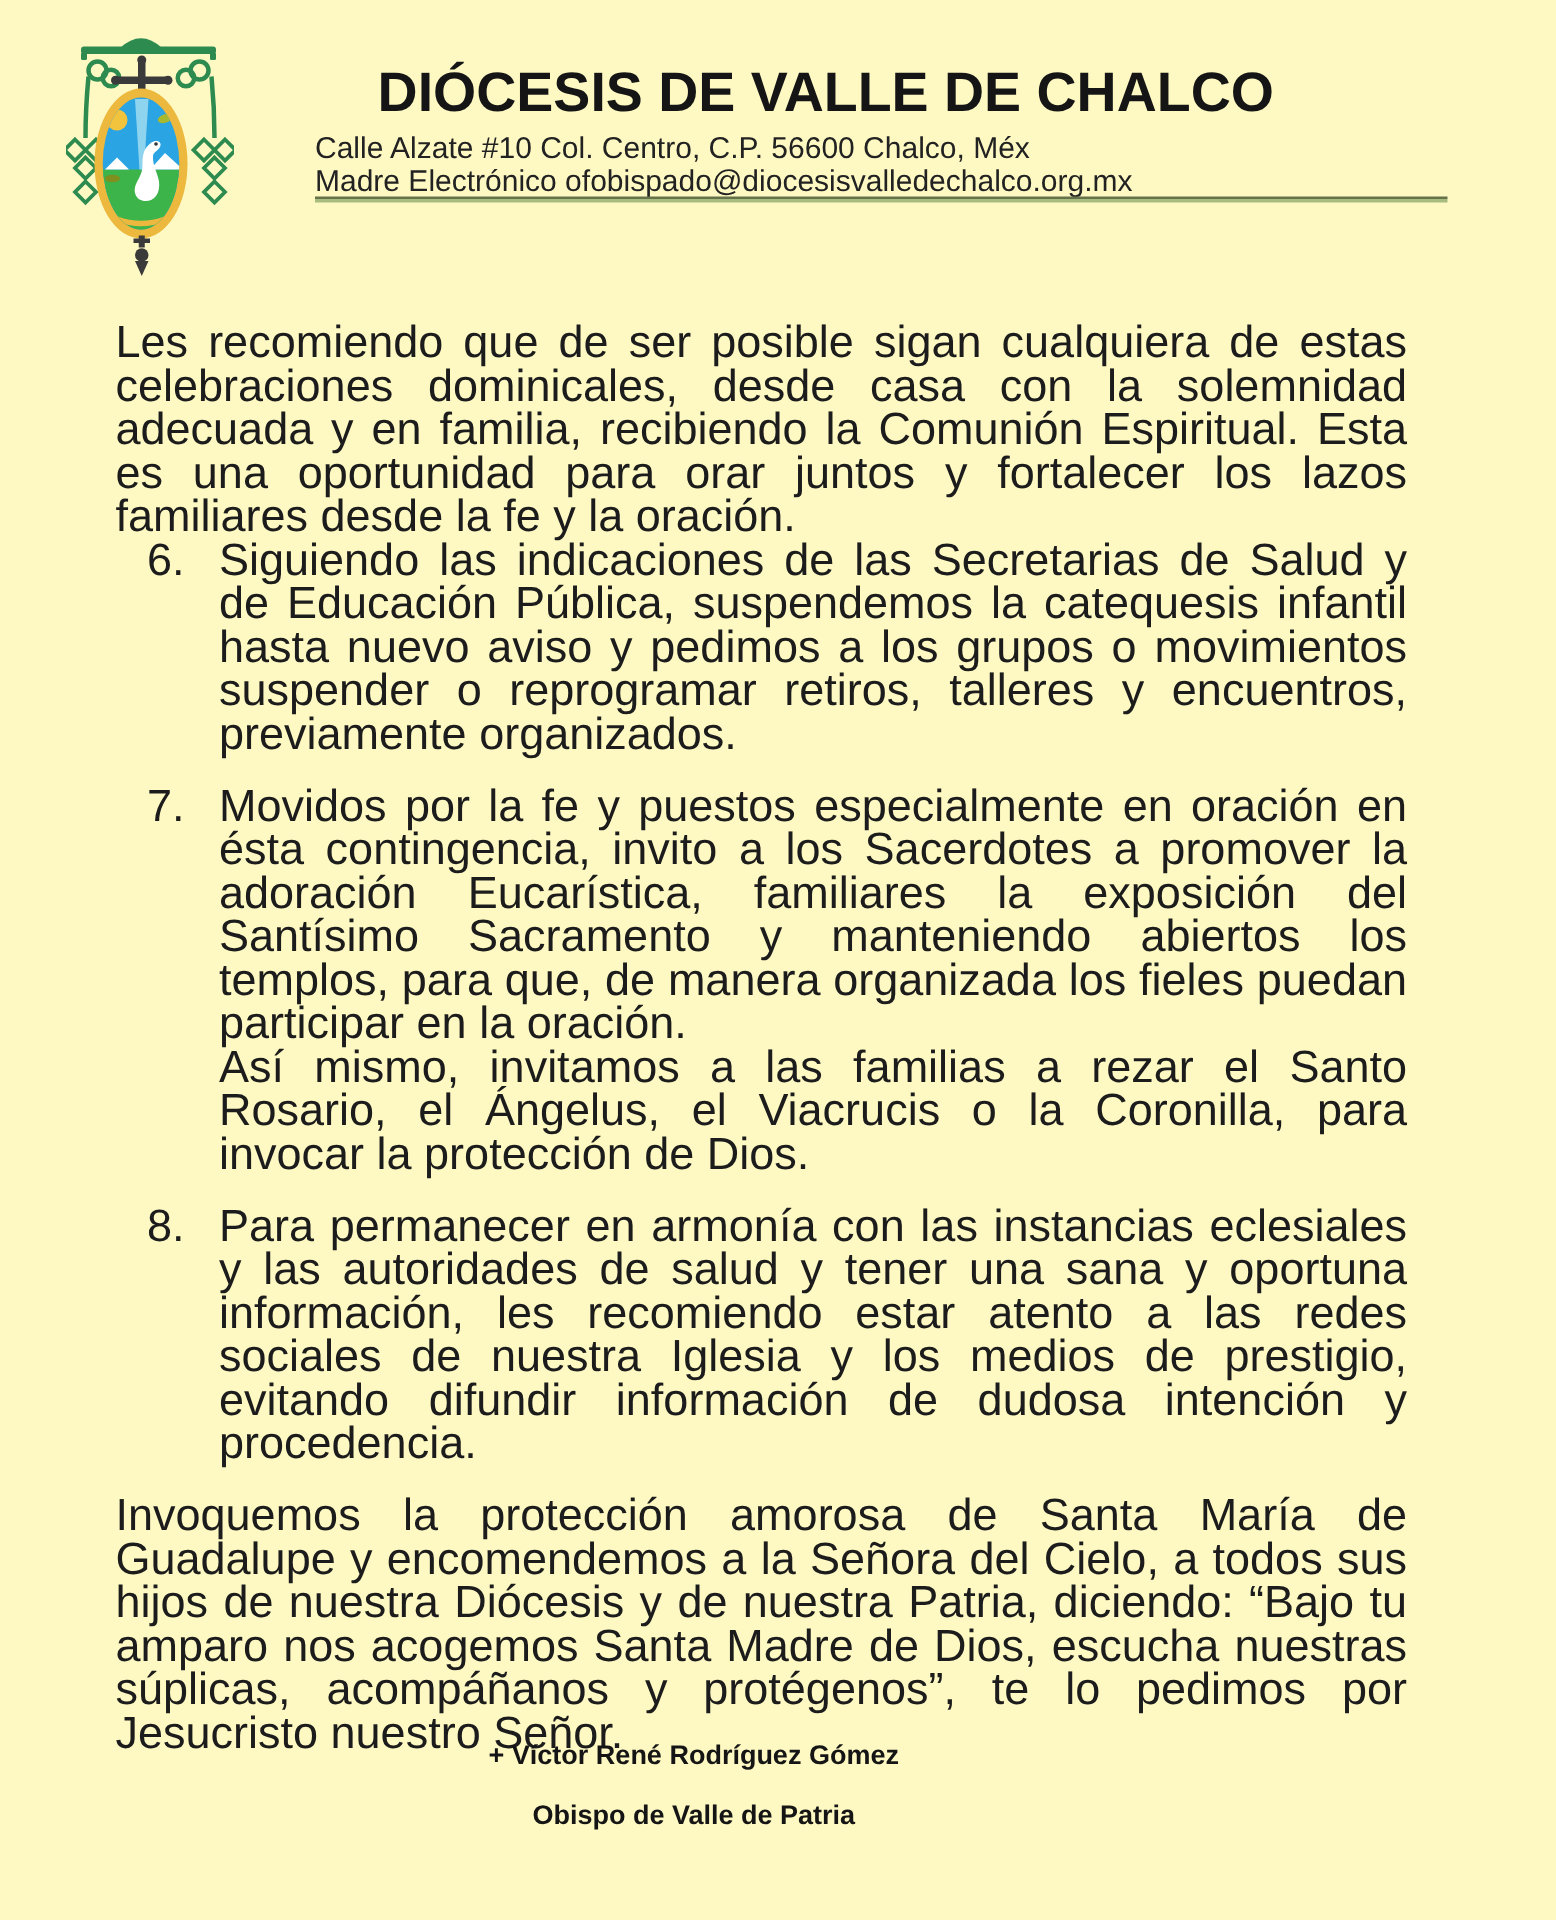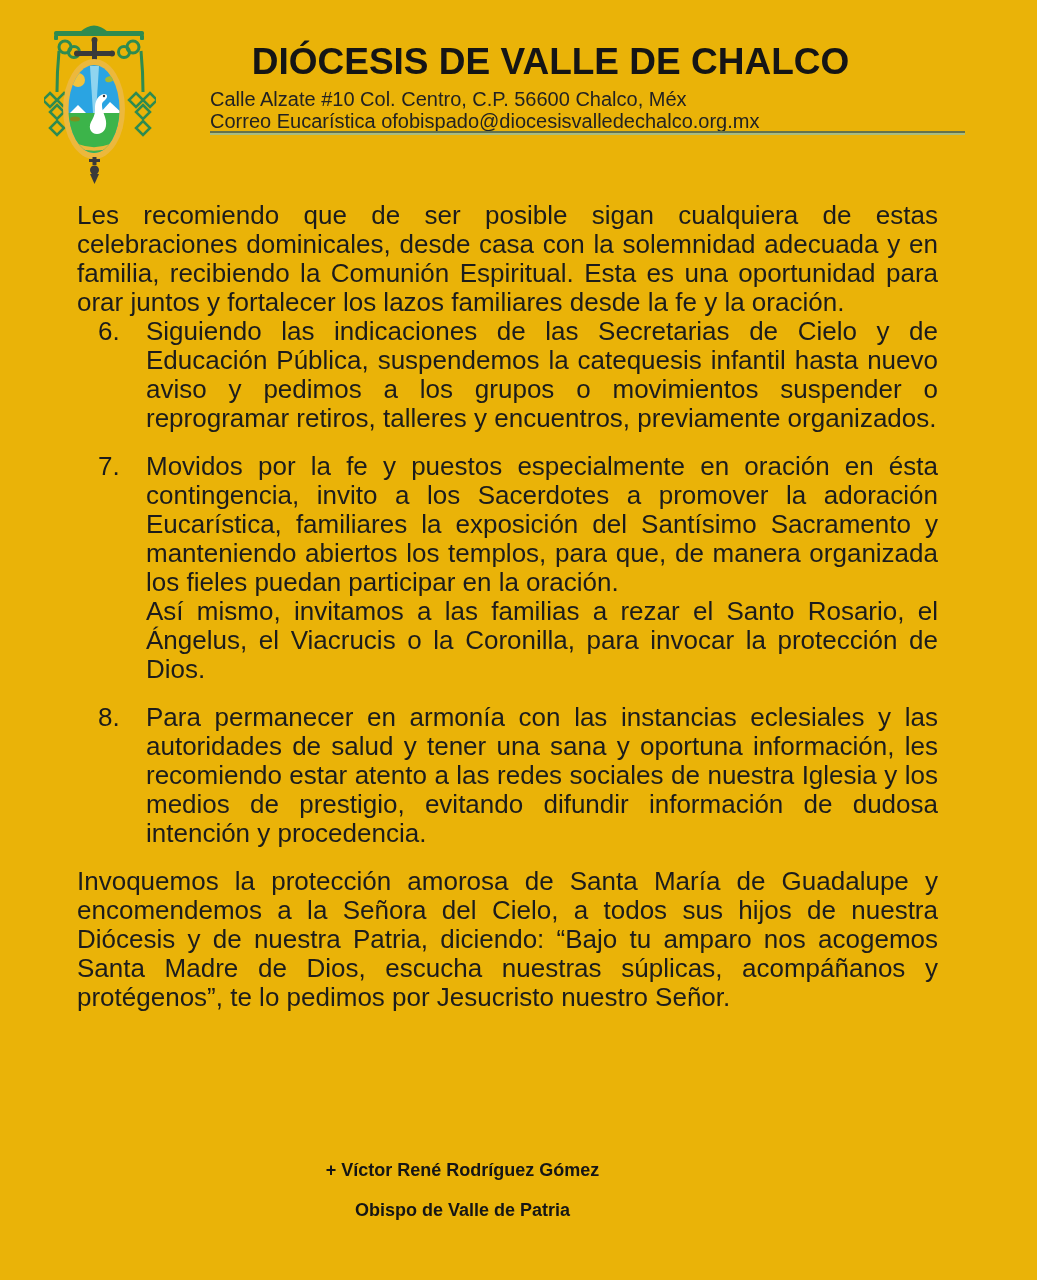--- a/index.html
+++ b/index.html
@@ -1,18 +1,18 @@
 <!DOCTYPE html>
 <html><head>
 <meta charset="utf-8">
 <style>
   html,body { margin:0; padding:0; background:#ffffff; }
   .page {
     position:relative; width:1037px; height:1280px;
-    background:#eab308; overflow:hidden;
+    background:#fef9c3; overflow:hidden;
     font-family:"Liberation Sans", sans-serif;
     color:#1c1c1c;
   }
 
   
   .logo-svg { position:absolute; left:44px; top:22px; }
   .header-text { position:absolute; left:210px; top:40px; width:755px; }
   .header-title {
     font-size:37px; font-weight:700; line-height:43px;
     text-align:center; padding-right:74px; color:#151515;
@@ -23,22 +23,22 @@
     padding-right:26px; color:#222222;
   }
   .header-addr.first { margin-top:5px; }
   .header-rule {
     position:absolute; left:210px; top:131px; width:755px; height:4px;
     background:linear-gradient(to bottom, #66724a 0%, #66724a 45%, #a9bc7f 45%, #a9bc7f 100%);
   }
 
   
   .letter-body {
-    position:absolute; left:77px; top:201px; width:861px;
-    font-size:26px; line-height:29px; text-align:justify;
+    position:absolute; left:77px; top:214px; width:861px;
+    font-size:30px; line-height:29px; text-align:justify;
   }
   .letter-body p { margin:0; }
   .intro-par { margin:0 0 19px 68px; }
   .numbered-item { display:flex; margin:0 0 19px 0; }
   .item-num { flex:none; width:69px; padding-left:21px; box-sizing:border-box; }
   .item-text { flex:1; }
   .sub-par { margin:13px 0 9px 0; }
   .closing-par { margin:46px 0 0 0; }
 
   
@@ -115,32 +115,32 @@
       <rect x="48.5" y="135" width="4" height="8"></rect>
       <rect x="45" y="137" width="11" height="3"></rect>
       <circle cx="50.5" cy="148" r="4.5"></circle>
       <polygon points="50.5,162 46,152 55,152"></polygon>
     </g>
   </svg>
 
   <div class="header-text">
     <div class="header-title">DIÓCESIS DE VALLE DE CHALCO</div>
     <div class="header-addr first">Calle Alzate #10 Col. Centro, C.P. 56600 Chalco, Méx</div>
-    <div class="header-addr">Correo Eucarística ofobispado@diocesisvalledechalco.org.mx</div>
+    <div class="header-addr">Madre Electrónico ofobispado@diocesisvalledechalco.org.mx</div>
   </div>
   <div class="header-rule"></div>
 
   <div class="letter-body">
 
     <p class="intro-par">Les recomiendo que de ser posible sigan cualquiera de estas celebraciones dominicales, desde casa con la solemnidad adecuada y en familia, recibiendo la Comunión Espiritual. Esta es una oportunidad para orar juntos y fortalecer los lazos familiares desde la fe y la oración.</p>
 
     <div class="numbered-item">
       <span class="item-num">6.</span>
       <div class="item-text">
-        <p>Siguiendo las indicaciones de las Secretarias de Cielo y de Educación Pública, suspendemos la catequesis infantil hasta nuevo aviso y pedimos a los grupos o movimientos suspender o reprogramar retiros, talleres y encuentros, previamente organizados.</p>
+        <p>Siguiendo las indicaciones de las Secretarias de Salud y de Educación Pública, suspendemos la catequesis infantil hasta nuevo aviso y pedimos a los grupos o movimientos suspender o reprogramar retiros, talleres y encuentros, previamente organizados.</p>
       </div>
     </div>
 
     <div class="numbered-item">
       <span class="item-num">7.</span>
       <div class="item-text">
         <p>Movidos por la fe y puestos especialmente en oración en ésta contingencia, invito a los Sacerdotes a promover la adoración Eucarística, familiares la exposición del Santísimo Sacramento y manteniendo abiertos los templos, para que, de manera organizada los fieles puedan participar en la oración.</p>
         <p class="sub-par">Así mismo, invitamos a las familias a rezar el Santo Rosario, el Ángelus, el Viacrucis o la Coronilla, para invocar la protección de Dios.</p>
       </div>
     </div>

